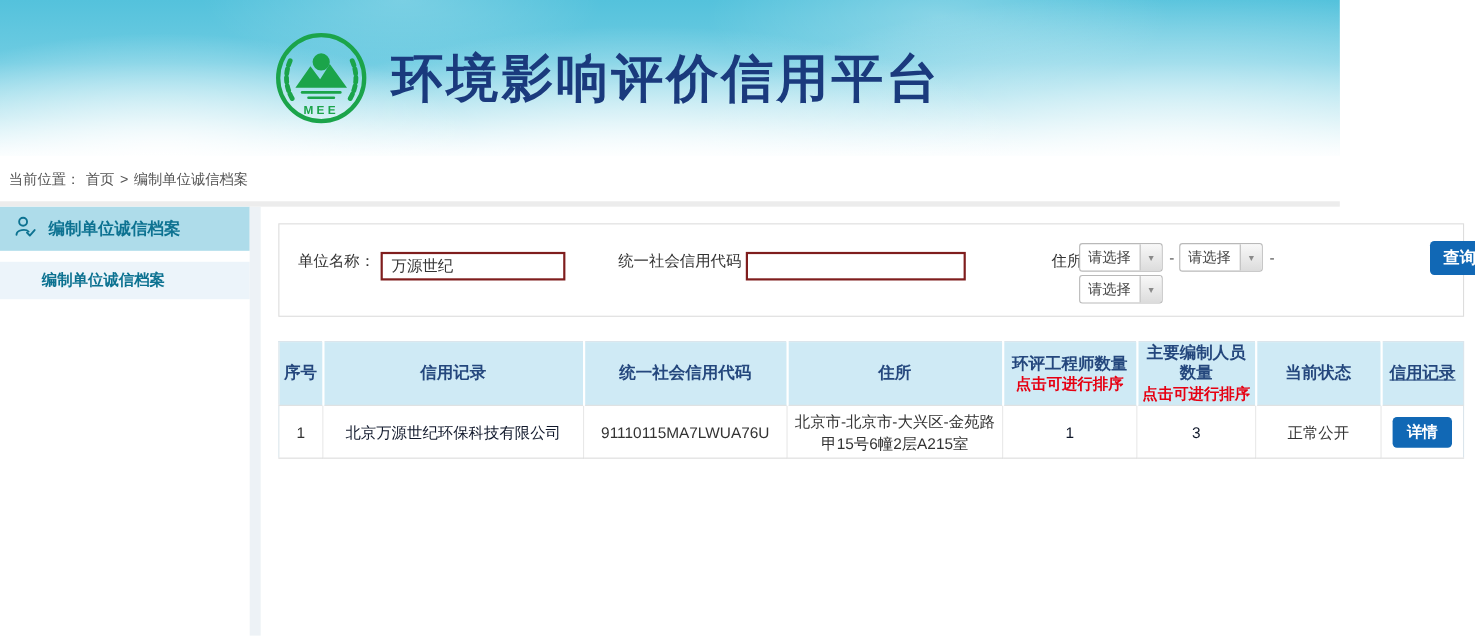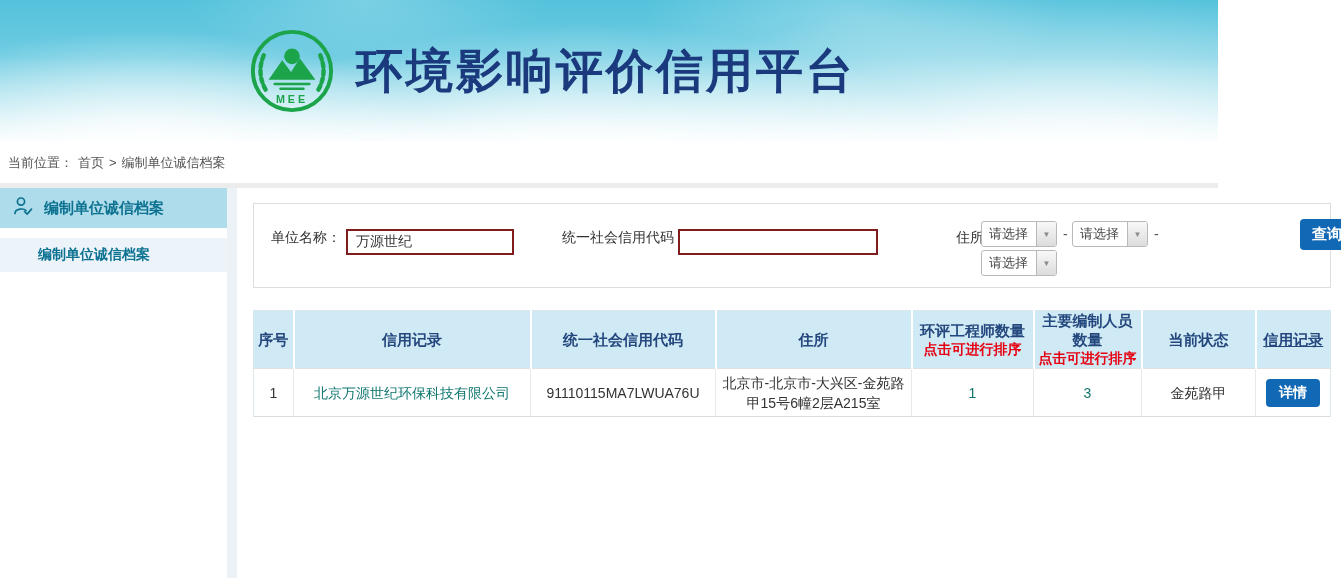--- a/index.html
+++ b/index.html
@@ -64,21 +64,21 @@
     table-layout:fixed; border:1px solid #dbe5ec; }
   .result-table th { background:#cfeaf5; color:#24477d; font-size:15px; font-weight:bold;
     height:39px; text-align:center; border-right:2px solid #fff;
     border-bottom:1px solid #e0e0e0; line-height:19px; padding:0 2px; }
   .result-table th:last-child { border-right:none;text-decoration:underline; }
   .result-table th .sort-hint { display:block; color:#e60012; font-size:14px; }
   .result-table td { background:#fff; height:48px; text-align:center; font-size:14px;
     color:#333; border-right:1px solid #e8e8e8; border-bottom:1px solid #dcdcdc;
     padding:2px 6px; line-height:20px; }
   .result-table td:last-child { border-right:none; }
-  .cell-link { color:#0f766e; cursor:pointer; }
+  .cell-link { color:#0f172a; cursor:pointer; }
   .btn-detail { background:#1168b5; color:#fff; font-size:14px; font-weight:bold;
     border:none; border-radius:4px; padding:5px 13px; cursor:pointer; }
   th.sortable { cursor:pointer; }
 </style>
 </head>
 <body>
 
 <div class="page">
 
   <div class="site-header">
@@ -184,21 +184,21 @@
           </tr>
         </thead>
         <tbody>
           <tr>
             <td>1</td>
             <td><span class="cell-link">北京万源世纪环保科技有限公司</span></td>
             <td>91110115MA7LWUA76U</td>
             <td>北京市-北京市-大兴区-金苑路甲15号6幢2层A215室</td>
             <td><span class="cell-link">1</span></td>
             <td><span class="cell-link">3</span></td>
-            <td>金苑路甲</td>
+            <td>正常公开</td>
             <td><button class="btn-detail">详情</button></td>
           </tr>
         </tbody>
       </table>
 
     </main>
   </div>
 </div>
 
 </body></html>

